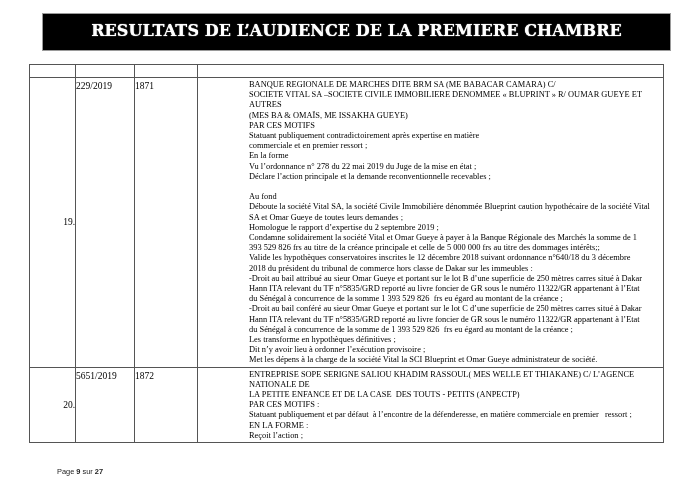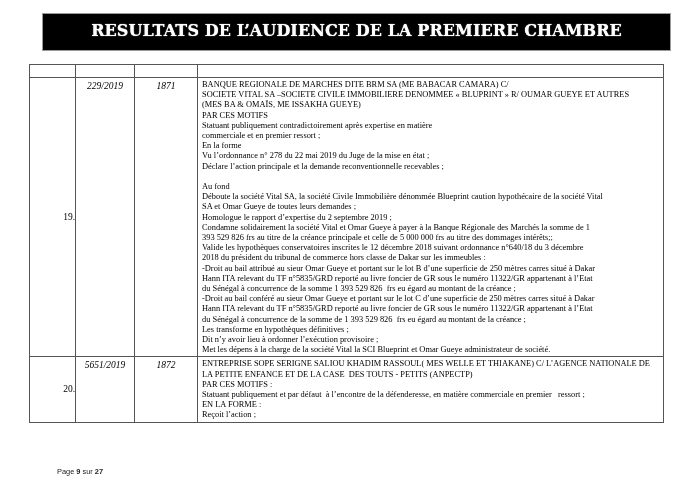--- a/index.html
+++ b/index.html
@@ -20,23 +20,23 @@
     table.results {
       position: absolute; left: 29px; top: 64px; width: 635px;
       border-collapse: collapse; table-layout: fixed;
     }
     table.results td {
       border: 1px solid #555; padding: 0; vertical-align: top;
       font-family: "Liberation Serif", serif; font-size: 8.4px; line-height: 10.2px;
     }
     table.results tr.blank td { height: 12px; }
     td.num { text-align: right; vertical-align: middle !important; font-size: 9.5px !important; }
-    td.role, td.rep { text-align: center; padding-top: 3px !important; font-size: 9.5px !important; font-style: italic; }
+    td.role, td.rep { padding-top: 3px !important; font-size: 9.5px !important; }
     td.content { padding: 2px 3px 1px 4px !important; }
-    .line { display: block; white-space: pre-wrap; }
+    .line { display: block; white-space: pre-wrap; margin-left: 47px; }
     .line.empty { height: 10.2px; }
     .footer {
       position: absolute; left: 57px; top: 443px;
       font-family: "Liberation Sans", sans-serif; font-size: 7.4px; color: #222; margin-top: 24px;
     }
     .footer b { font-weight: bold; }
   </style>
 </head>
 <body>
 

